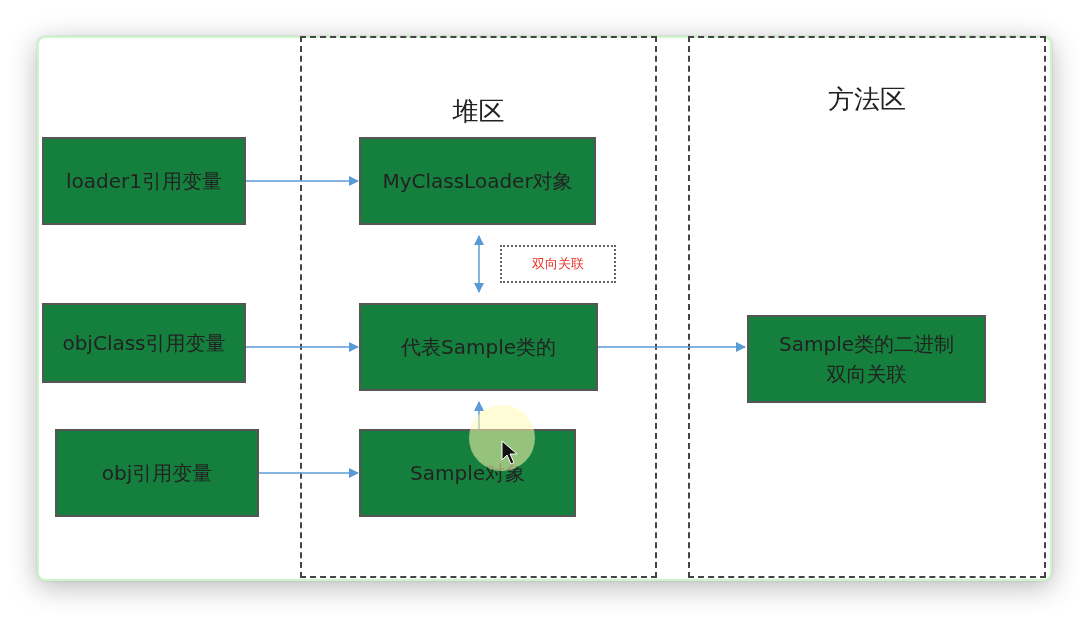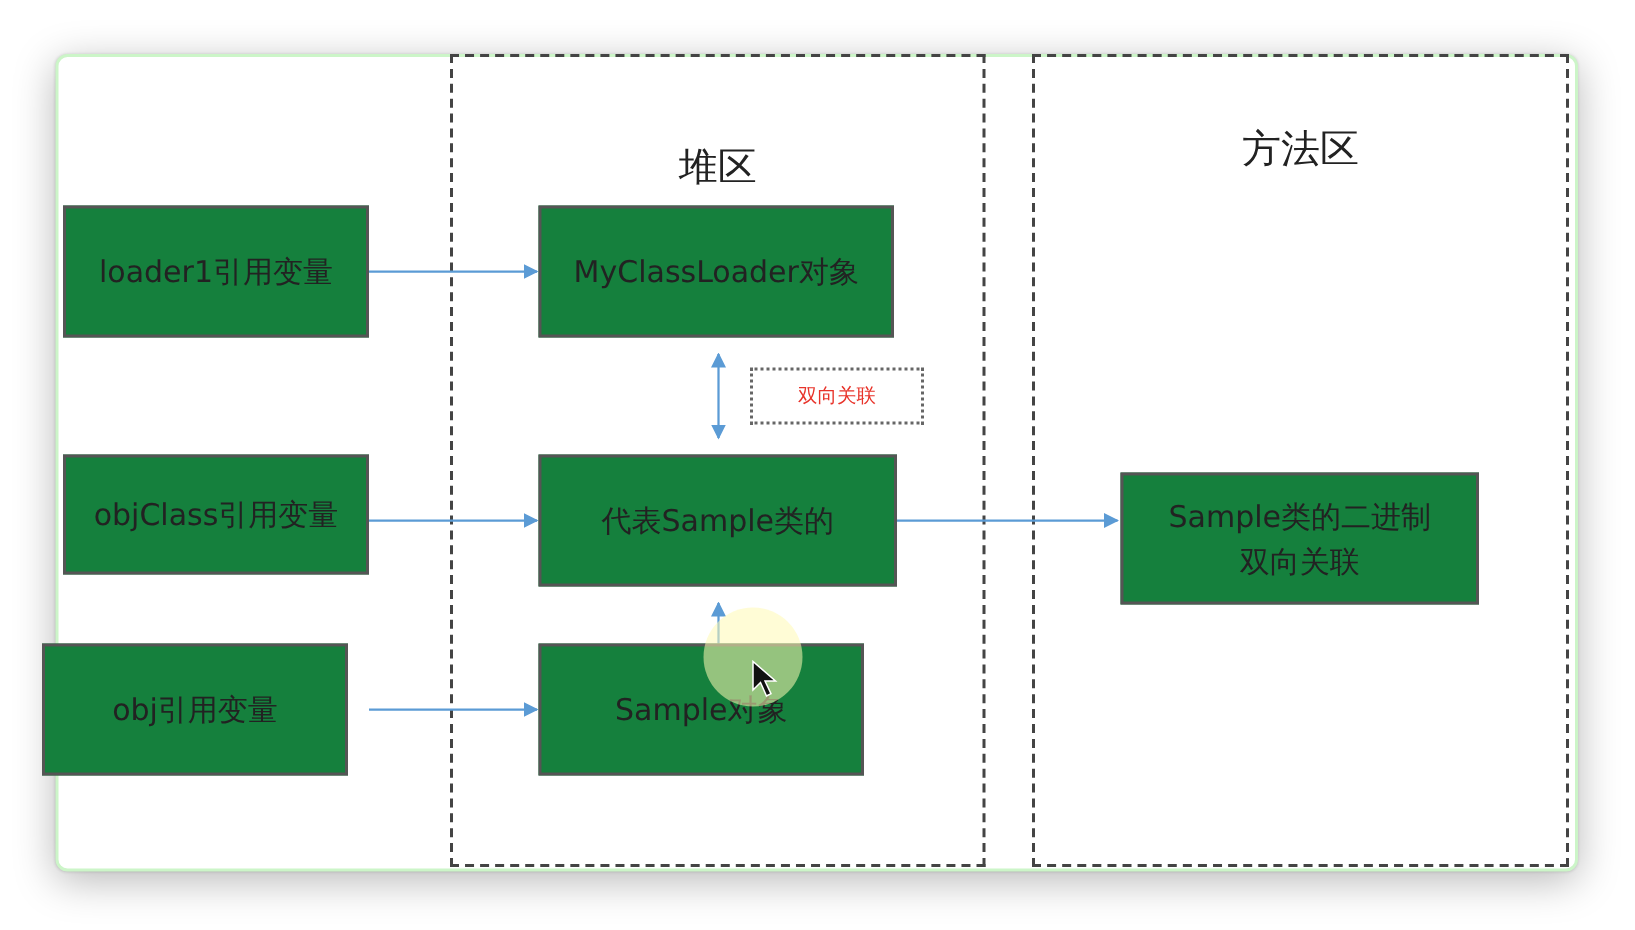--- a/index.html
+++ b/index.html
@@ -82,21 +82,21 @@
   <line x1="479" y1="429" x2="479" y2="402" stroke="#5b9bd5" stroke-width="1.5" marker-end="url(#ah)"></line>
   <line x1="597" y1="347" x2="745" y2="347" stroke="#5b9bd5" stroke-width="1.5" marker-end="url(#ah)"></line>
 </svg>
 
 <div class="box" style="left:42px; top:137px; width:204px; height:88px;">
   <span>loader1引用变量</span>
 </div>
 <div class="box" style="left:42px; top:303px; width:204px; height:80px;">
   <span>objClass引用变量</span>
 </div>
-<div class="box" style="left:28px; top:429px; width:204px; height:88px;">
+<div class="box" style="left:55px; top:429px; width:204px; height:88px;">
   <span>obj引用变量</span>
 </div>
 
 <div class="box" style="left:359px; top:137px; width:237px; height:88px;">
   <span>MyClassLoader对象</span>
 </div>
 <div class="box" style="left:359px; top:303px; width:239px; height:88px; flex-direction:column;">
   <span>代表Sample类的</span>
 </div>
 <div class="box" style="left:359px; top:429px; width:217px; height:88px;">

